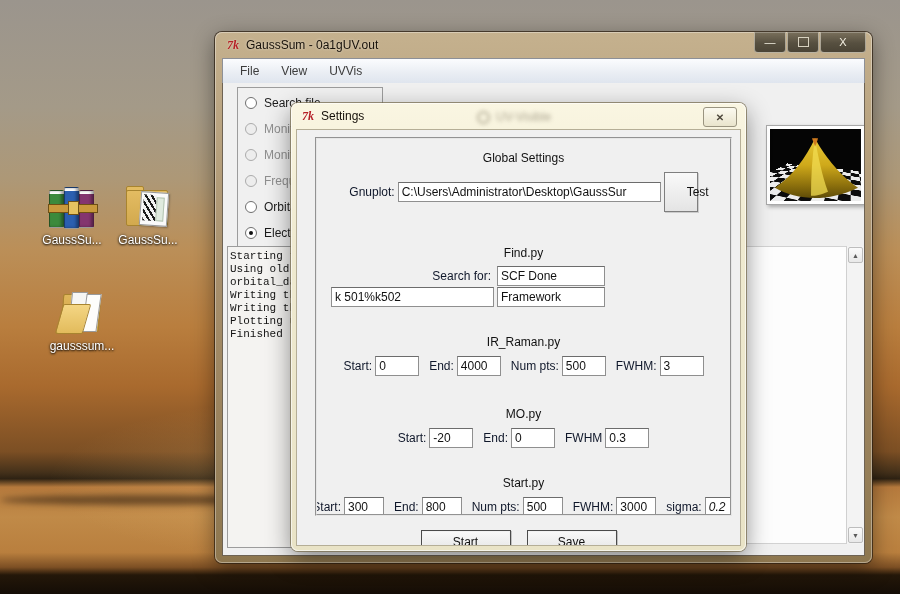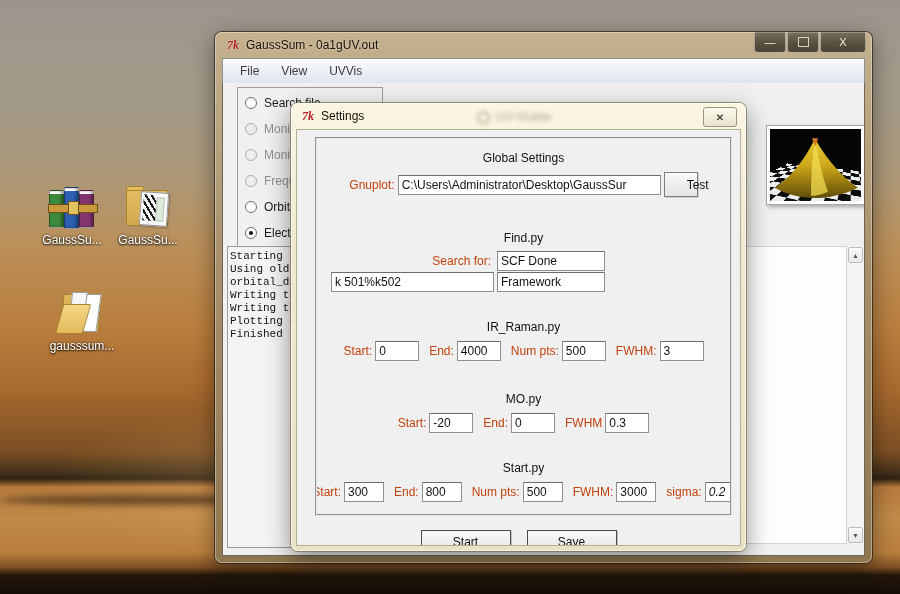--- a/index.html
+++ b/index.html
@@ -131,33 +131,33 @@
   .dlg-client{position:absolute;left:5px;right:5px;top:26px;bottom:5px;background:#f0f0f0;
     border:1px solid #b5ae96;box-sizing:border-box;overflow:hidden;}
   .dlg-frame{position:absolute;left:18px;top:7px;width:417px;height:379px;
     border:2px groove #e6e6e6;box-sizing:border-box;overflow:hidden;}
   .sec-head{margin-top:13px;text-align:center;font-size:12px;color:#111;}
   .sec-head.first{margin-top:12px;}
   .sec-head.sp36{margin-top:34px;}
   .sec-head.sp30{margin-top:28px;}
   .sec-head.sp32{margin-top:31px;}
   .row{display:flex;align-items:center;justify-content:center;margin-top:7px;}
-  .flabel{font-size:12px;color:#c2410c;margin-right:3px;white-space:nowrap;}
+  .flabel{font-size:12px;color:#0f172a;margin-right:3px;white-space:nowrap;}
   .num-row .flabel{margin-left:10px;}
   .num-row .flabel:first-child{margin-left:0;}
   .entry{height:20px;background:#fff;border:1px solid #8f8f8f;border-top-color:#6c6c6c;
     font-family:"Liberation Sans",sans-serif;font-size:12px;color:#111;padding:0 3px;
     box-sizing:border-box;}
   .gnu-entry{width:263px;}
   .num-row .entry{width:44px;}
   #uv-row .entry{width:40px;}
   #uv-row .entry:last-child{width:30px;font-style:italic;}
   .btn{font-family:"Liberation Sans",sans-serif;font-size:12px;color:#111;
     background:linear-gradient(#f9f9f9,#e4e4e4);border:1px solid #7f7f7f;padding:0;}
-  .test-btn{width:34px;height:25px;margin-left:3px;box-shadow:1px 1px 0 rgba(0,0,0,.15);padding-left:22px;}
+  .test-btn{width:34px;height:40px;margin-left:3px;box-shadow:1px 1px 0 rgba(0,0,0,.15);padding-left:22px;}
   .find-grid{display:grid;grid-template-columns:auto 108px 108px;column-gap:3px;row-gap:1px;
     justify-content:center;align-items:center;margin-top:6px;}
   .find-grid .flabel{text-align:right;}
   .dlg-buttons{position:absolute;left:0;right:0;top:400px;display:flex;justify-content:center;
     gap:16px;}
   .dlg-btn{width:90px;height:23px;border:1px solid #4a4a4a;
     box-shadow:inset 0 0 0 1px #f2f2f2,1px 1px 0 rgba(0,0,0,.2);}
 </style>
 </head>
 <body>

